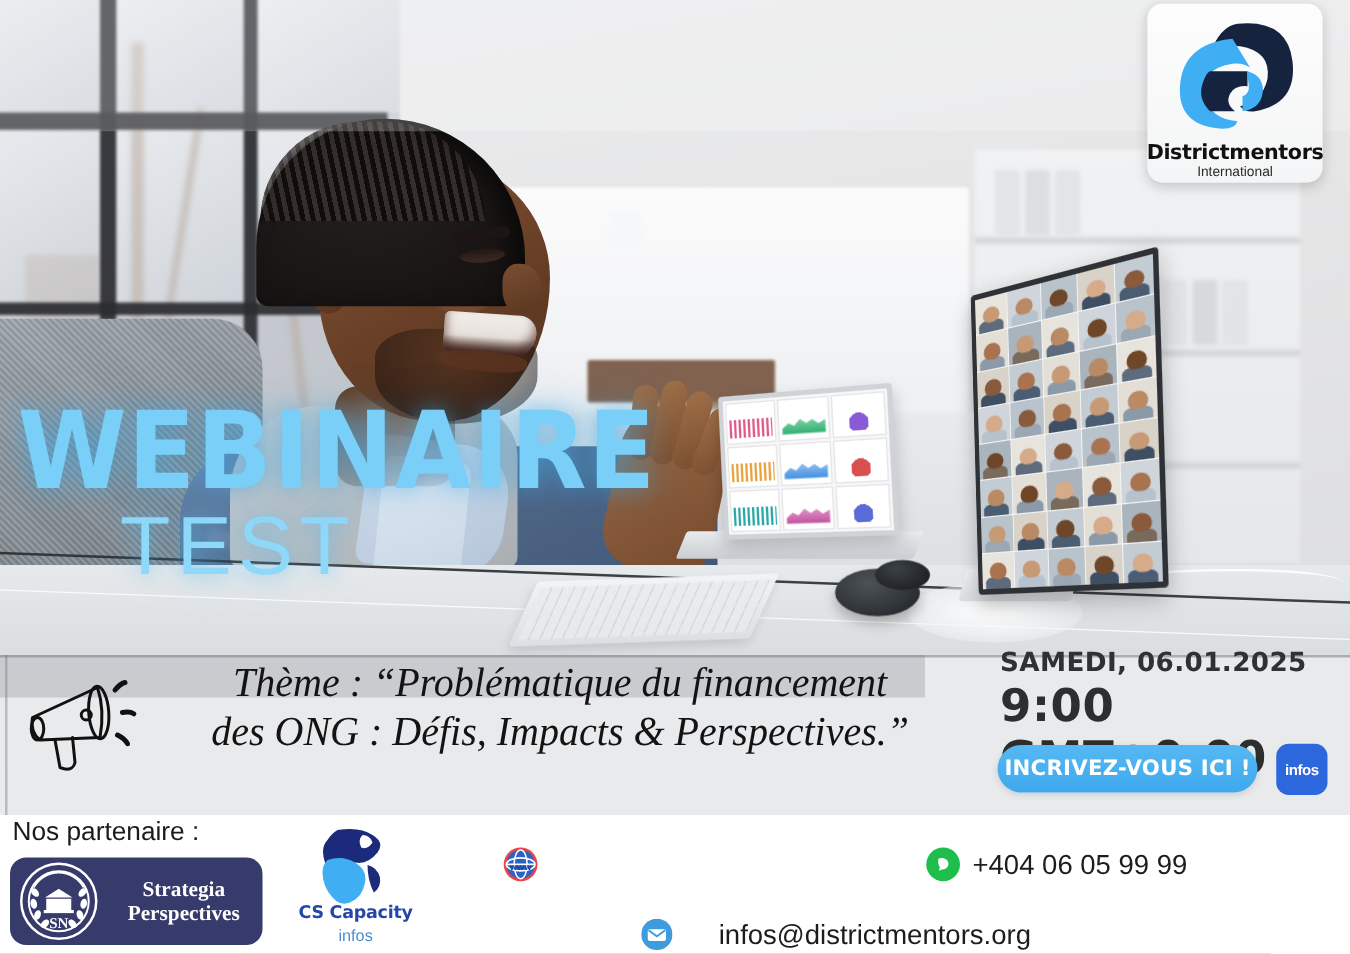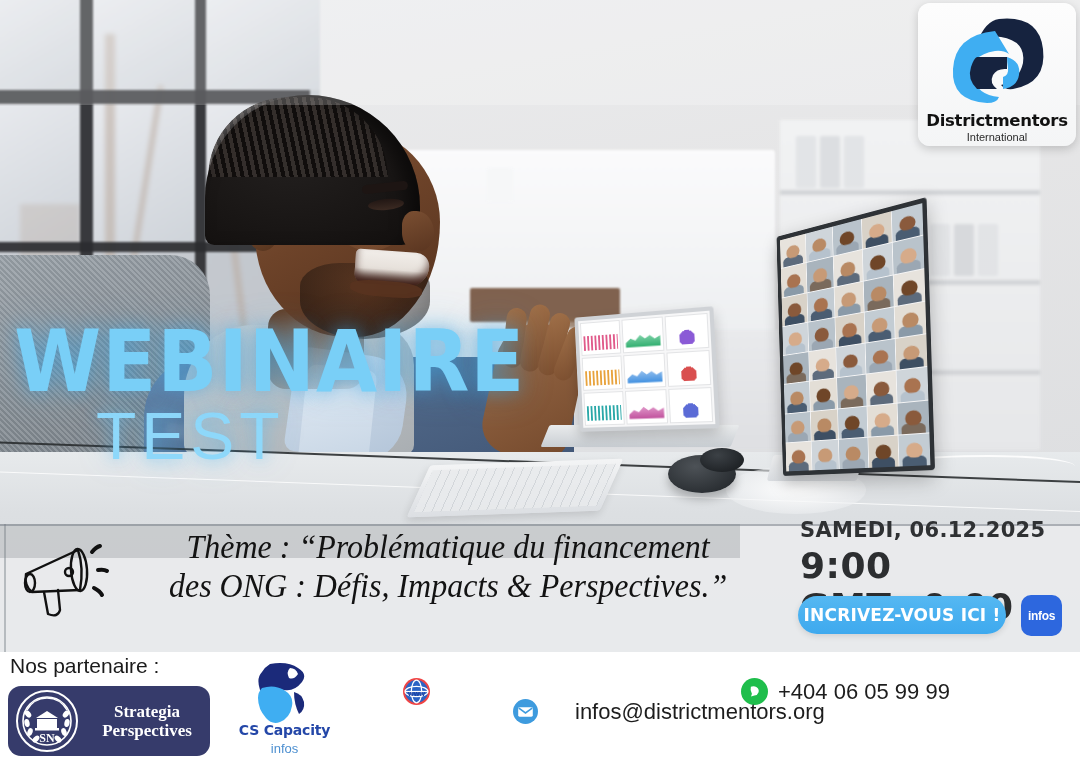--- a/index.html
+++ b/index.html
@@ -185,21 +185,21 @@
     font-weight:700;font-size:36px;color:#2c2e30;letter-spacing:.5px;}
   .cta{position:absolute;left:798px;top:596px;width:208px;height:38px;border-radius:19px;
     background:linear-gradient(180deg,#55B8F2,#3EA9EE);display:flex;align-items:center;justify-content:center;
     color:#fff;font-family:"DejaVu Sans",sans-serif;font-weight:700;font-size:17px;letter-spacing:.2px;
     box-shadow:0 2px 6px rgba(0,0,0,.12);cursor:pointer;}
   .zoomtile{position:absolute;left:1021px;top:595px;width:41px;height:41px;border-radius:10px;
     background:#2D67DE;display:flex;align-items:center;justify-content:center;
     color:#fff;font-family:"Liberation Sans",sans-serif;font-size:12px;font-weight:600;letter-spacing:-.3px;}
 
   
-  .logocard{position:absolute;left:918px;top:3px;width:158px;height:143px;border-radius:12px;
+  .logocard{position:absolute;left:918px;top:3px;width:140px;height:143px;border-radius:12px;
     background:linear-gradient(180deg,#fdfdfd,#f4f5f6);box-shadow:0 3px 10px rgba(0,0,0,.18);
     display:flex;flex-direction:column;align-items:center;justify-content:flex-start;padding-top:8px;box-sizing:border-box;}
   .logo-name{font-family:"DejaVu Sans",sans-serif;font-weight:700;font-size:16.5px;color:#111;letter-spacing:-.3px;}
   .logo-sub{font-family:"Liberation Sans",sans-serif;font-size:11px;color:#2a2a2a;margin-top:1px;}
 
   
   .footer{position:absolute;left:0;top:652px;width:1080px;height:111px;background:#fff;}
   .partners-label{position:absolute;left:10px;top:654px;font-family:"Liberation Sans",sans-serif;
     font-size:21px;color:#1b1b1b;}
   .strategia{position:absolute;left:8px;top:686px;width:202px;height:70px;border-radius:13px;
@@ -209,21 +209,21 @@
   .cslogo{position:absolute;left:232px;top:662px;width:105px;height:96px;}
   .cs-txt{position:absolute;left:0;bottom:20px;width:105px;text-align:center;
     font-family:"DejaVu Sans",sans-serif;font-weight:700;font-size:14px;color:#2447A8;letter-spacing:-.2px;}
   .cs-africa{position:absolute;left:0;bottom:2px;width:105px;text-align:center;
     font-family:"Liberation Sans",sans-serif;font-size:13px;color:#4C8FD0;}
 
   .contact{position:absolute;font-family:"Liberation Sans",sans-serif;font-size:22px;color:#1d1d1d;
     display:flex;align-items:center;gap:10px;}
   .c-web{left:403px;top:678px;}
   .c-phone{left:741px;top:678px;}
-  .c-mail{left:512px;top:698px;gap:36px;}
+  .c-mail{left:512px;top:734px;gap:36px;}
   .ic{width:27px;height:27px;border-radius:50%;flex:none;display:flex;align-items:center;justify-content:center;}
   .ic-www{background:#ef4444;}
   .ic-wa{background:#1FBE4C;}
   .ic-mail{background:#fff;}
 </style>
 </head>
 <body>
 
 <div class="poster">
 
@@ -544,21 +544,21 @@
         <path d="M80 58 q6 3 8 7" stroke-width="4"></path>
       </g>
     </svg>
   </div>
 
   <div class="theme-text">
     <div>Thème : “Problématique  du financement</div>
     <div>des ONG : Défis, Impacts &amp; Perspectives.”</div>
   </div>
 
-  <div class="date-line">SAMEDI, 06.12.2025</div>
+  <div class="date-line">SAMEDI, 06.01.2025</div>
   <div class="time-line">9:00 GMT+0:00</div>
   <div class="cta">INCRIVEZ-VOUS ICI !</div>
   <div class="zoomtile">infos</div>
 
   <div class="logocard">
     <div>
       <svg viewBox="0 0 112 96" width="112" height="96">
         <path d="M58 8 q40 -4 44 30 q4 34 -30 40 q-8 1 -12 -4 q18 -4 22 -22 q3 -22 -22 -26 q-14 -2 -24 6 q8 -22 22 -24 Z" fill="#16233F"></path>
         <path d="M54 20 q-40 4 -42 38 q-2 32 34 34 q10 0 12 -6 q-22 -2 -26 -20 q-4 -22 22 -26 q8 -1 14 3 z" fill="#3FAEF2"></path>
         <path d="M36 46 h30 v12 q-10 -1 -14 6 q-4 8 4 14 h-20 q-10 -10 -6 -22 q3 -9 6 -10 z" fill="#16233F"></path>

